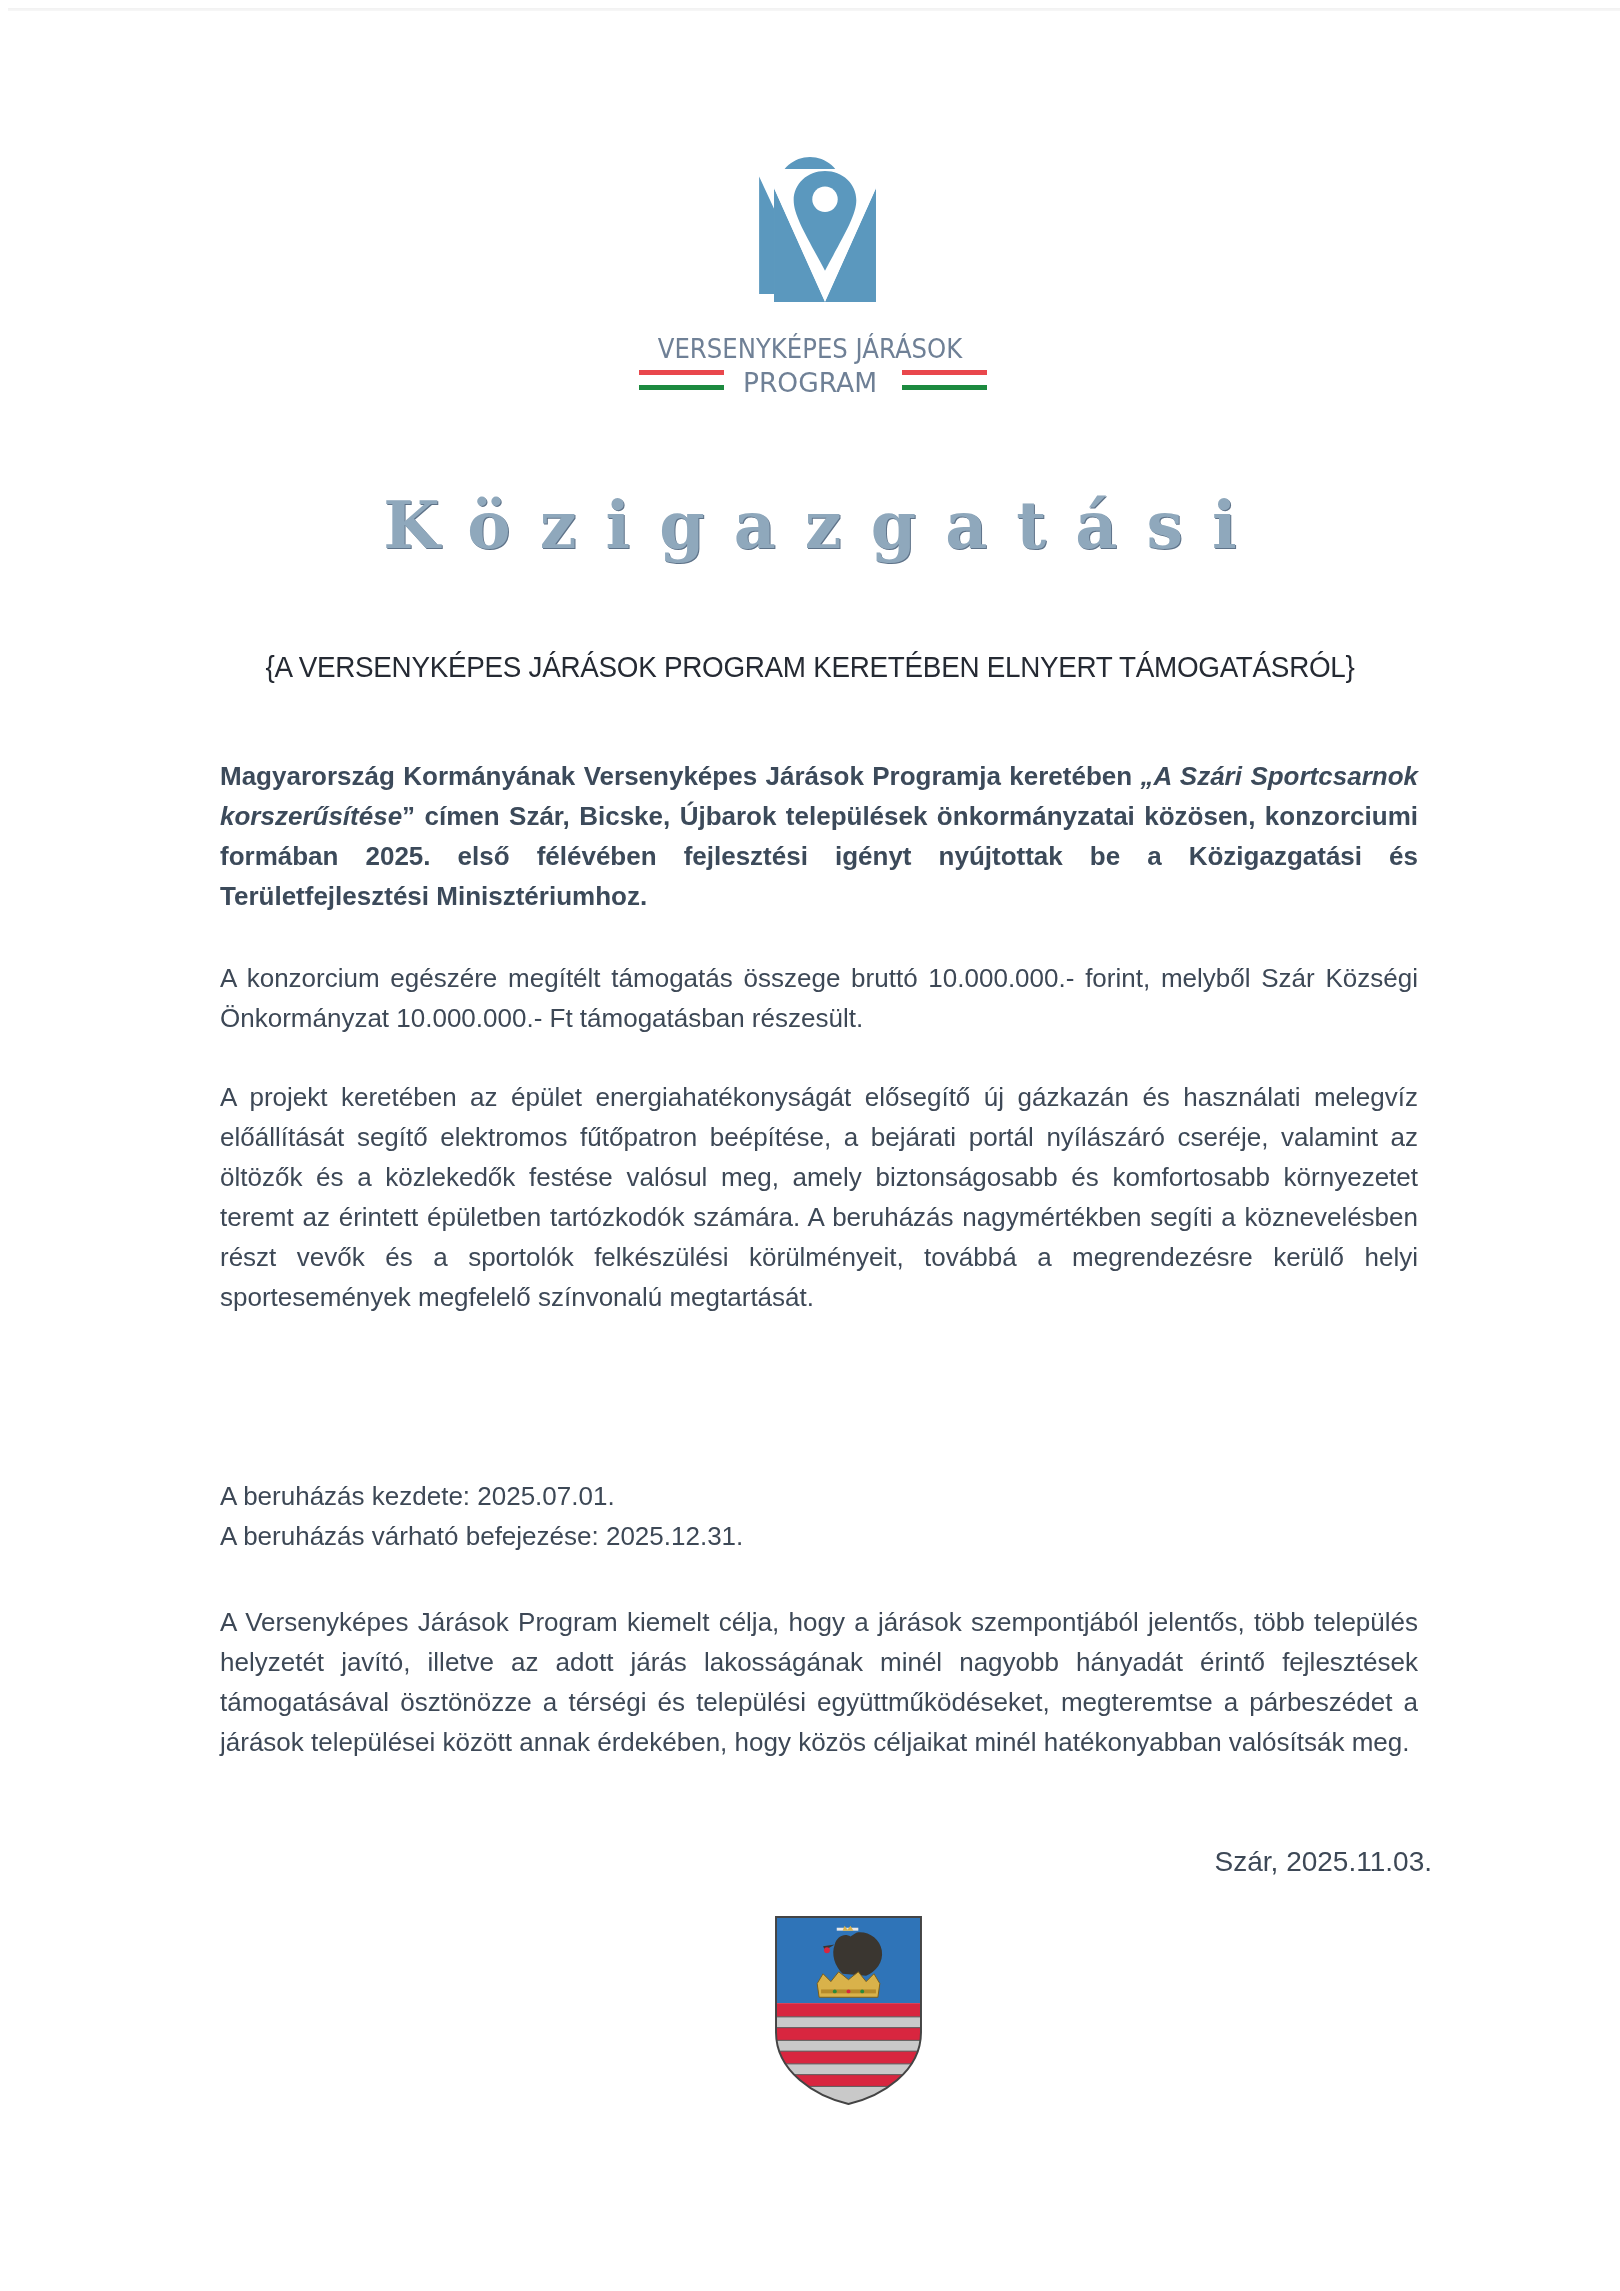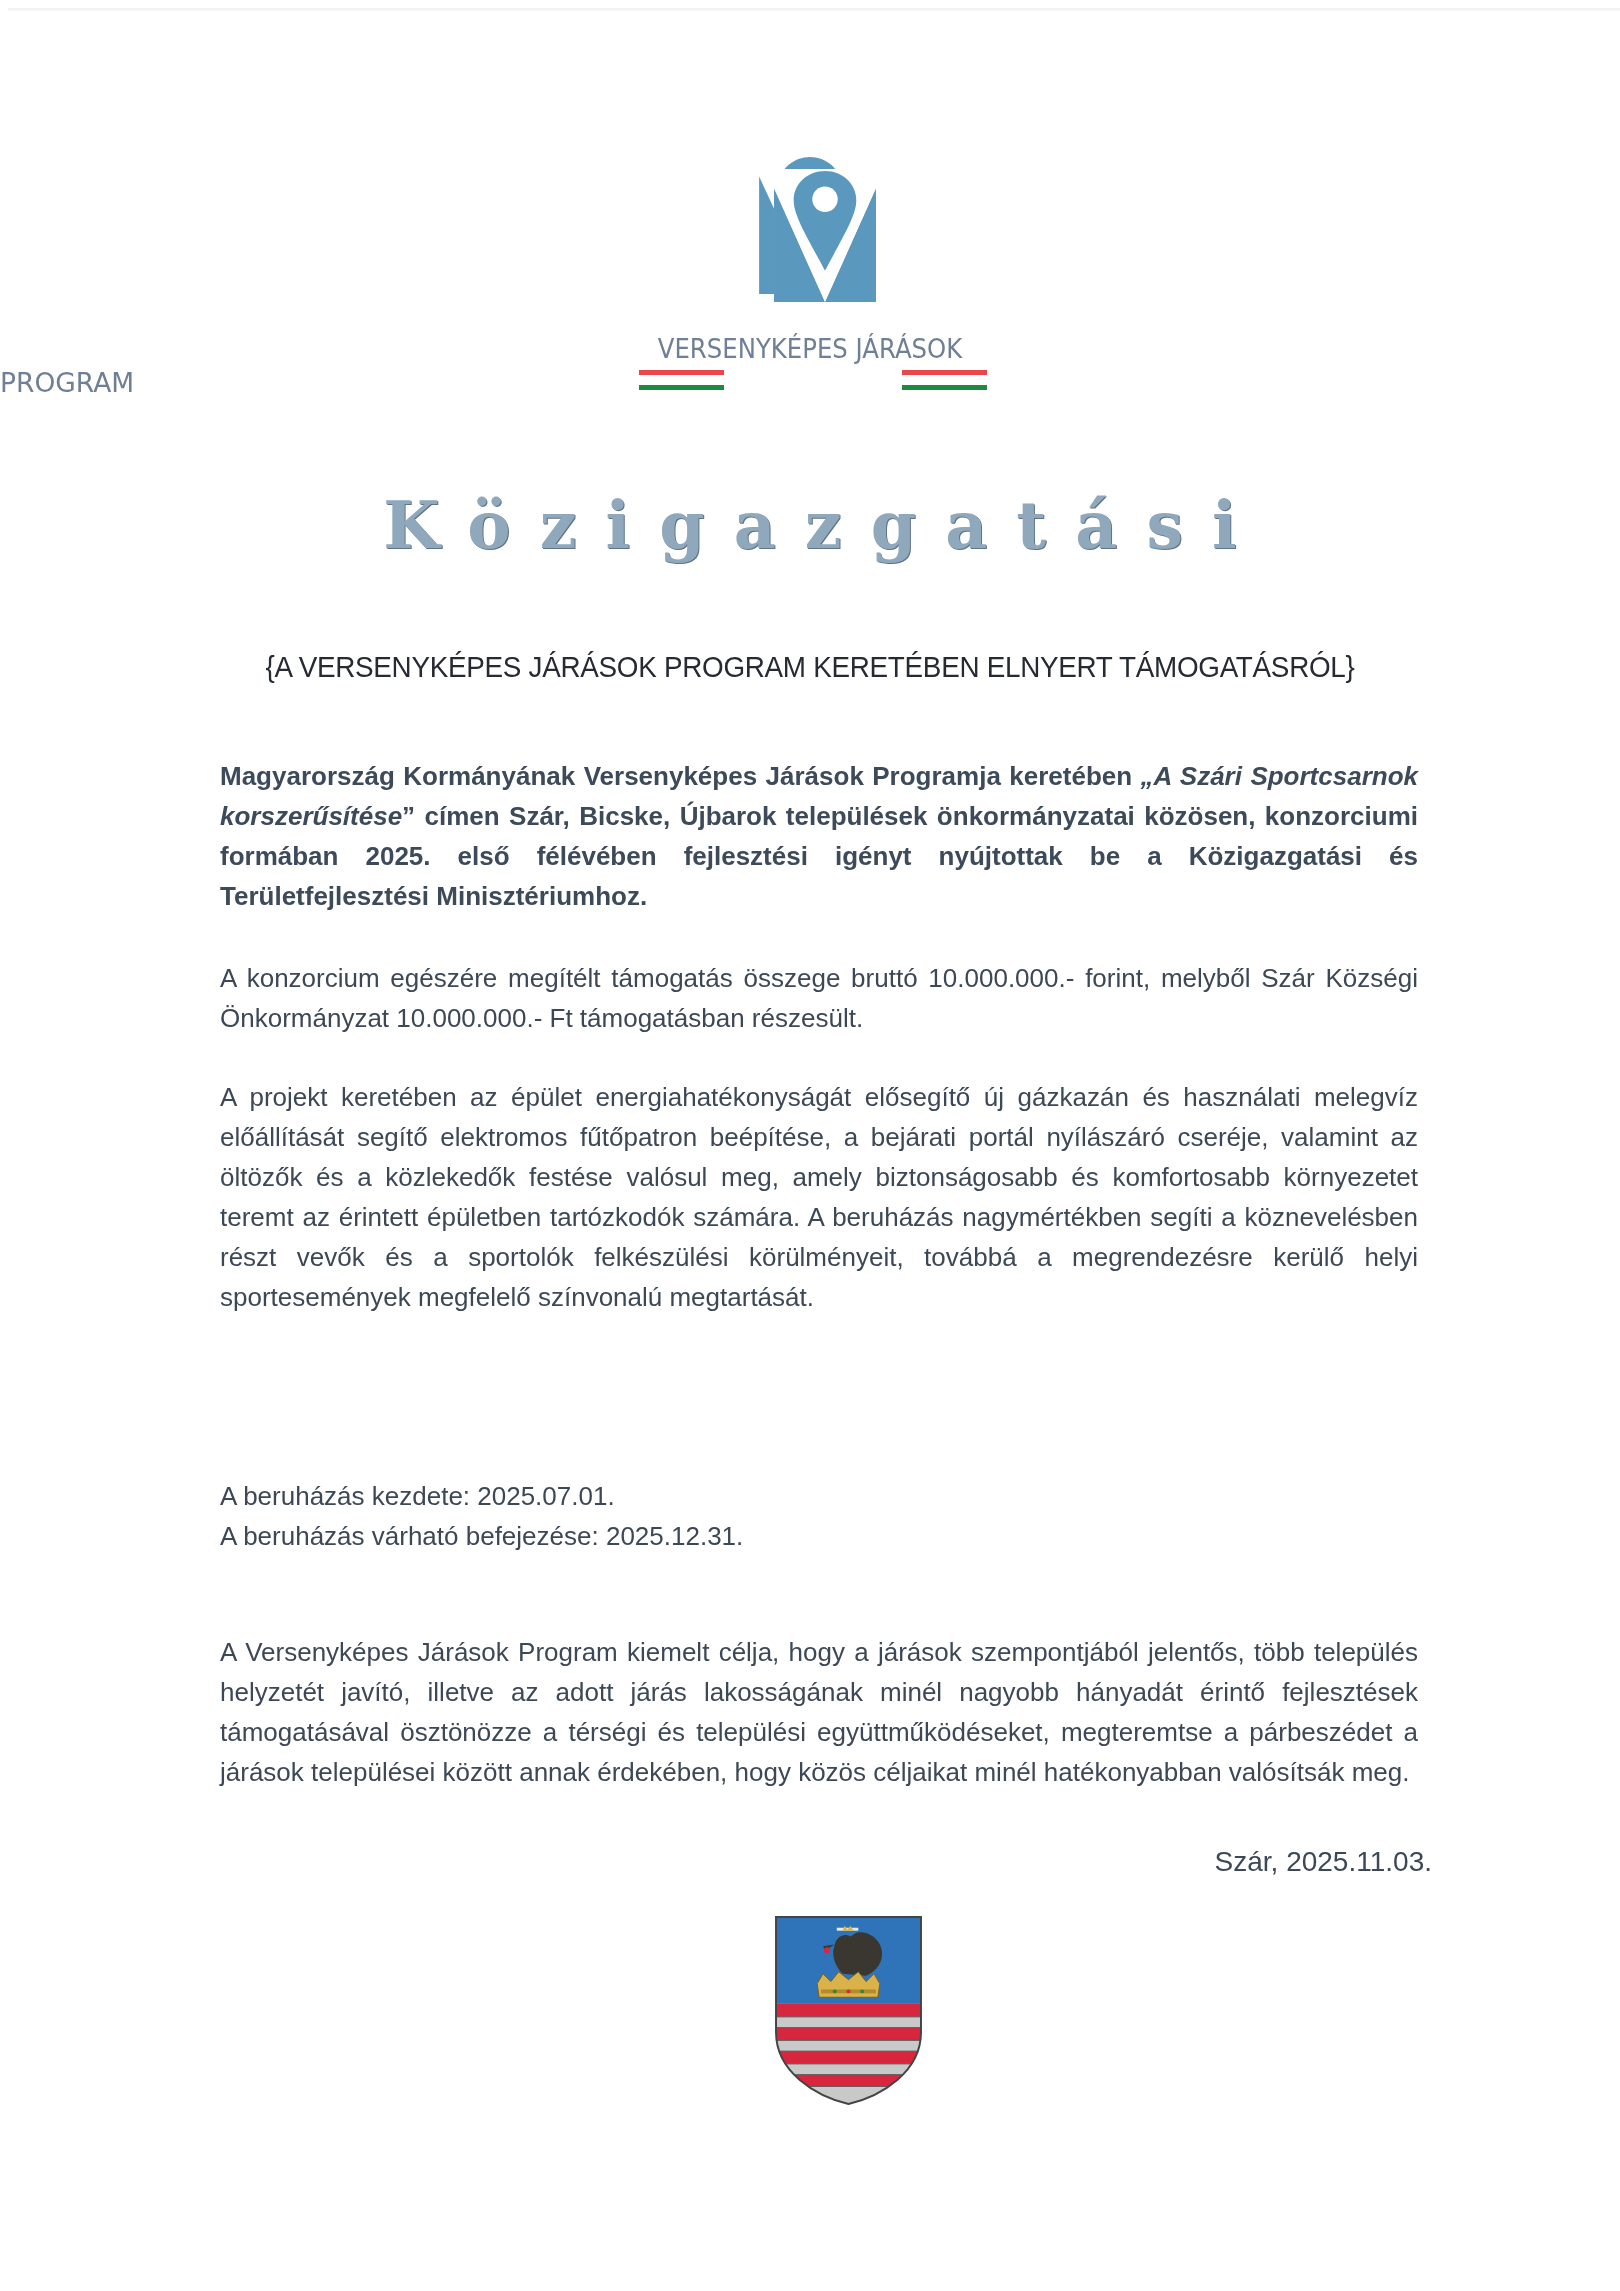--- a/index.html
+++ b/index.html
@@ -1,33 +1,33 @@
 <!DOCTYPE html>
 <html><head>
 <meta charset="utf-8">
 <style>
   html, body { margin: 0; padding: 0; background: #ffffff; }
   body { width: 1620px; height: 2292px; position: relative; overflow: hidden; }
   .scan-line { position: absolute; left: 7.8px; right: 0; top: 7.8px; height: 2.9px; background: linear-gradient(#f1f1f1, #f7f7f7); }
   .logo { position: absolute; left: 0; width: 1620px; top: 157px; text-align: center; }
   .logo-icon { display: block; margin: 0 auto; width: 102px; height: 137px; }
   .logo-line1 { position: absolute; left: 0; width: 1620px; top: 333px; text-align: center; font-size: 26.5px; font-family: "DejaVu Sans", sans-serif; color: #6f8096; font-weight: normal; transform: scaleX(0.92); }
-  .logo-line2 { position: absolute; left: 0; width: 1620px; top: 367px; text-align: left; font-size: 26.5px; font-family: "DejaVu Sans", sans-serif; color: #6f8096; }
+  .logo-line2 { position: absolute; left: 0; width: 1620px; top: 367px; text-align: center; font-size: 26.5px; font-family: "DejaVu Sans", sans-serif; color: #6f8096; }
   .flag { position: absolute; top: 370px; width: 85px; height: 23.5px; }
   .flag .r { position: absolute; left: 0; top: 0; width: 100%; height: 4.9px; background: #e9474c; }
   .flag .g { position: absolute; left: 0; top: 14.7px; width: 100%; height: 4.9px; background: #1c8a3f; }
   .title { position: absolute; left: 0; width: 1620px; top: 487px; text-align: center; font-family: "DejaVu Serif", "Liberation Serif", serif; font-size: 65px; font-weight: bold; letter-spacing: 29px; color: #8fa8bc; text-shadow: 1px 1px 0 #5f7389; padding-left: 29px; box-sizing: border-box; }
   .subtitle { position: absolute; left: 0; width: 1620px; top: 651px; text-align: center; font-family: "Liberation Sans", sans-serif; font-size: 29px; color: #252a33; letter-spacing: -0.3px; transform: scaleX(0.96); }
   .body { position: absolute; left: 220px; width: 1198px; font-family: "Liberation Sans", sans-serif; font-size: 26px; line-height: 40px; color: #3d4856; text-align: justify; }
   .body p { margin: 0; }
   .p1 { top: 756px; font-weight: bold; color: #3c4a5a; }
   .p2 { top: 958px; }
   .p3 { top: 1077px; }
   .p4 { top: 1476px; }
-  .p5 { top: 1602px; margin-top: 30px; }
+  .p5 { top: 1602px; }
   .sig { position: absolute; right: 188px; top: 1846px; font-family: "Liberation Sans", sans-serif; font-size: 28px; color: #3d4856; }
   .crest { position: absolute; left: 774px; top: 1915px; width: 149px; height: 191px; }
 </style>
 </head>
 <body>
 
 <div class="scan-line"></div>
 
 <div class="logo">
   <svg class="logo-icon" viewBox="0 0 104 140">

